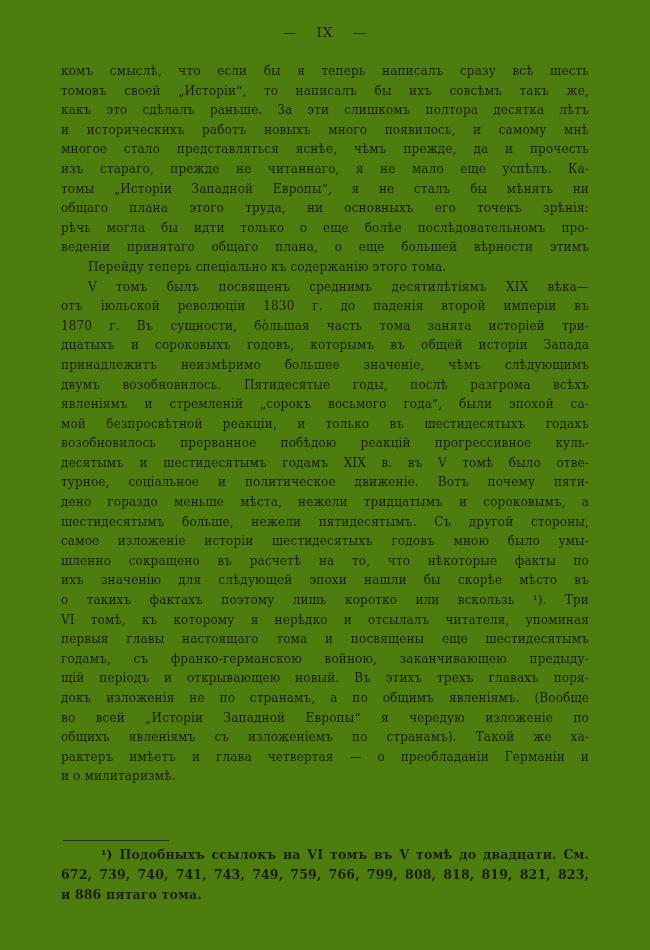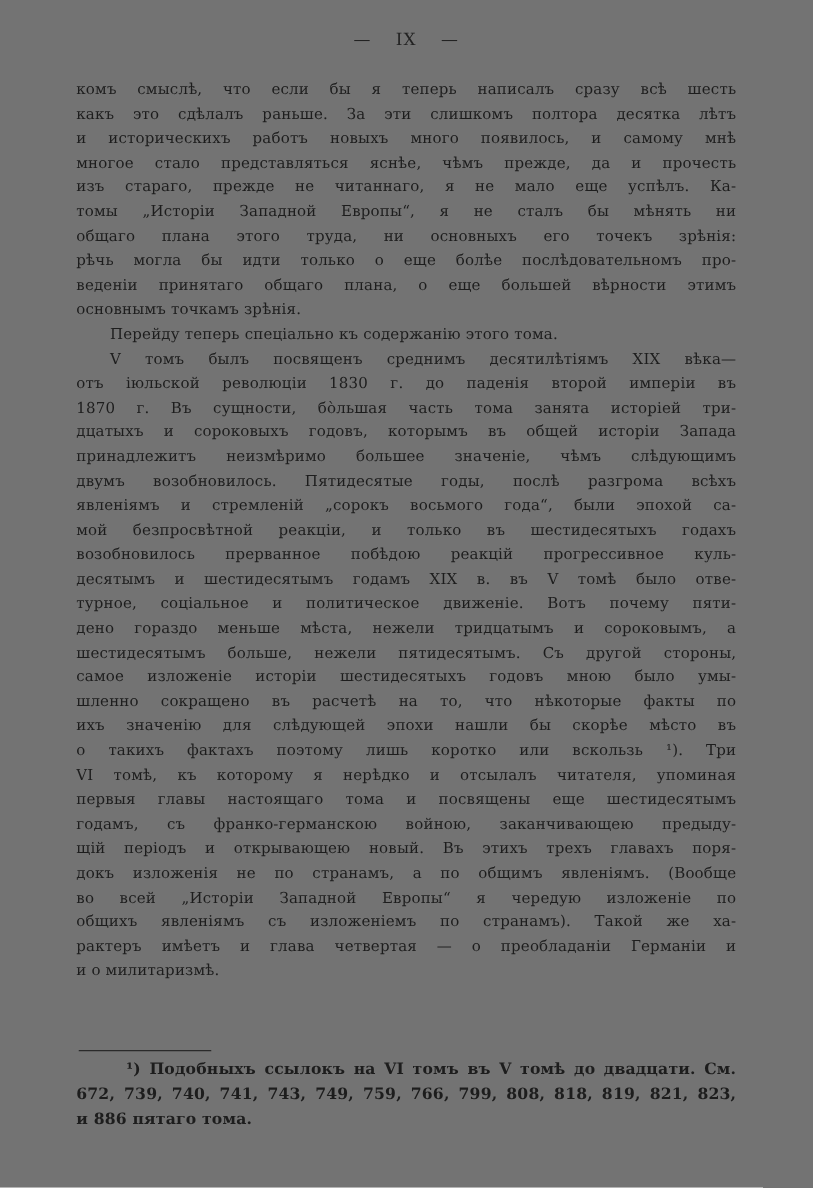--- a/index.html
+++ b/index.html
@@ -68,34 +68,34 @@
     line-height: 20px;
     height: 20px;
   }
   .footnote .line.indent {
     text-indent: 40px;
   }
 </style>
 </head>
 <body>
 
-<div class="page" style="background: #737373; color: rgb(29, 29, 29);">
+<div class="page" style="background: #4d7c0f; color: rgb(29, 29, 29);">
   <div class="running-head">— IX —</div>
 
   <div class="body-text" id="body-lines">
       <div class="line">комъ смыслѣ, что если бы я теперь написалъ сразу всѣ шесть</div>
+      <div class="line">томовъ своей „Исторіи“, то написалъ бы ихъ совсѣмъ такъ же,</div>
       <div class="line">какъ это сдѣлалъ раньше. За эти слишкомъ полтора десятка лѣтъ</div>
       <div class="line">и историческихъ работъ новыхъ много появилось, и самому мнѣ</div>
       <div class="line">многое стало представляться яснѣе, чѣмъ прежде, да и прочесть</div>
       <div class="line">изъ стараго, прежде не читаннаго, я не мало еще успѣлъ. Ка-</div>
       <div class="line">томы „Исторіи Западной Европы“, я не сталъ бы мѣнять ни</div>
       <div class="line">общаго плана этого труда, ни основныхъ его точекъ зрѣнія:</div>
       <div class="line">рѣчь могла бы идти только о еще болѣе послѣдовательномъ про-</div>
       <div class="line">веденіи принятаго общаго плана, о еще большей вѣрности этимъ</div>
-      <div class="line nojust">основнымъ точкамъ зрѣнія.</div>
       <div class="line nojust indent">Перейду теперь спеціально къ содержанію этого тома.</div>
       <div class="line indent">V томъ былъ посвященъ среднимъ десятилѣтіямъ XIX вѣка—</div>
       <div class="line">отъ іюльской революціи 1830 г. до паденія второй имперіи въ</div>
       <div class="line">1870 г. Въ сущности, бо̀льшая часть тома занята исторіей три-</div>
       <div class="line">дцатыхъ и сороковыхъ годовъ, которымъ въ общей исторіи Запада</div>
       <div class="line">принадлежитъ неизмѣримо большее значеніе, чѣмъ слѣдующимъ</div>
       <div class="line">двумъ возобновилось. Пятидесятые годы, послѣ разгрома всѣхъ</div>
       <div class="line">явленіямъ и стремленій „сорокъ восьмого года“, были эпохой са-</div>
       <div class="line">мой безпросвѣтной реакціи, и только въ шестидесятыхъ годахъ</div>
       <div class="line">возобновилось прерванное побѣдою реакцій прогрессивное куль-</div>

